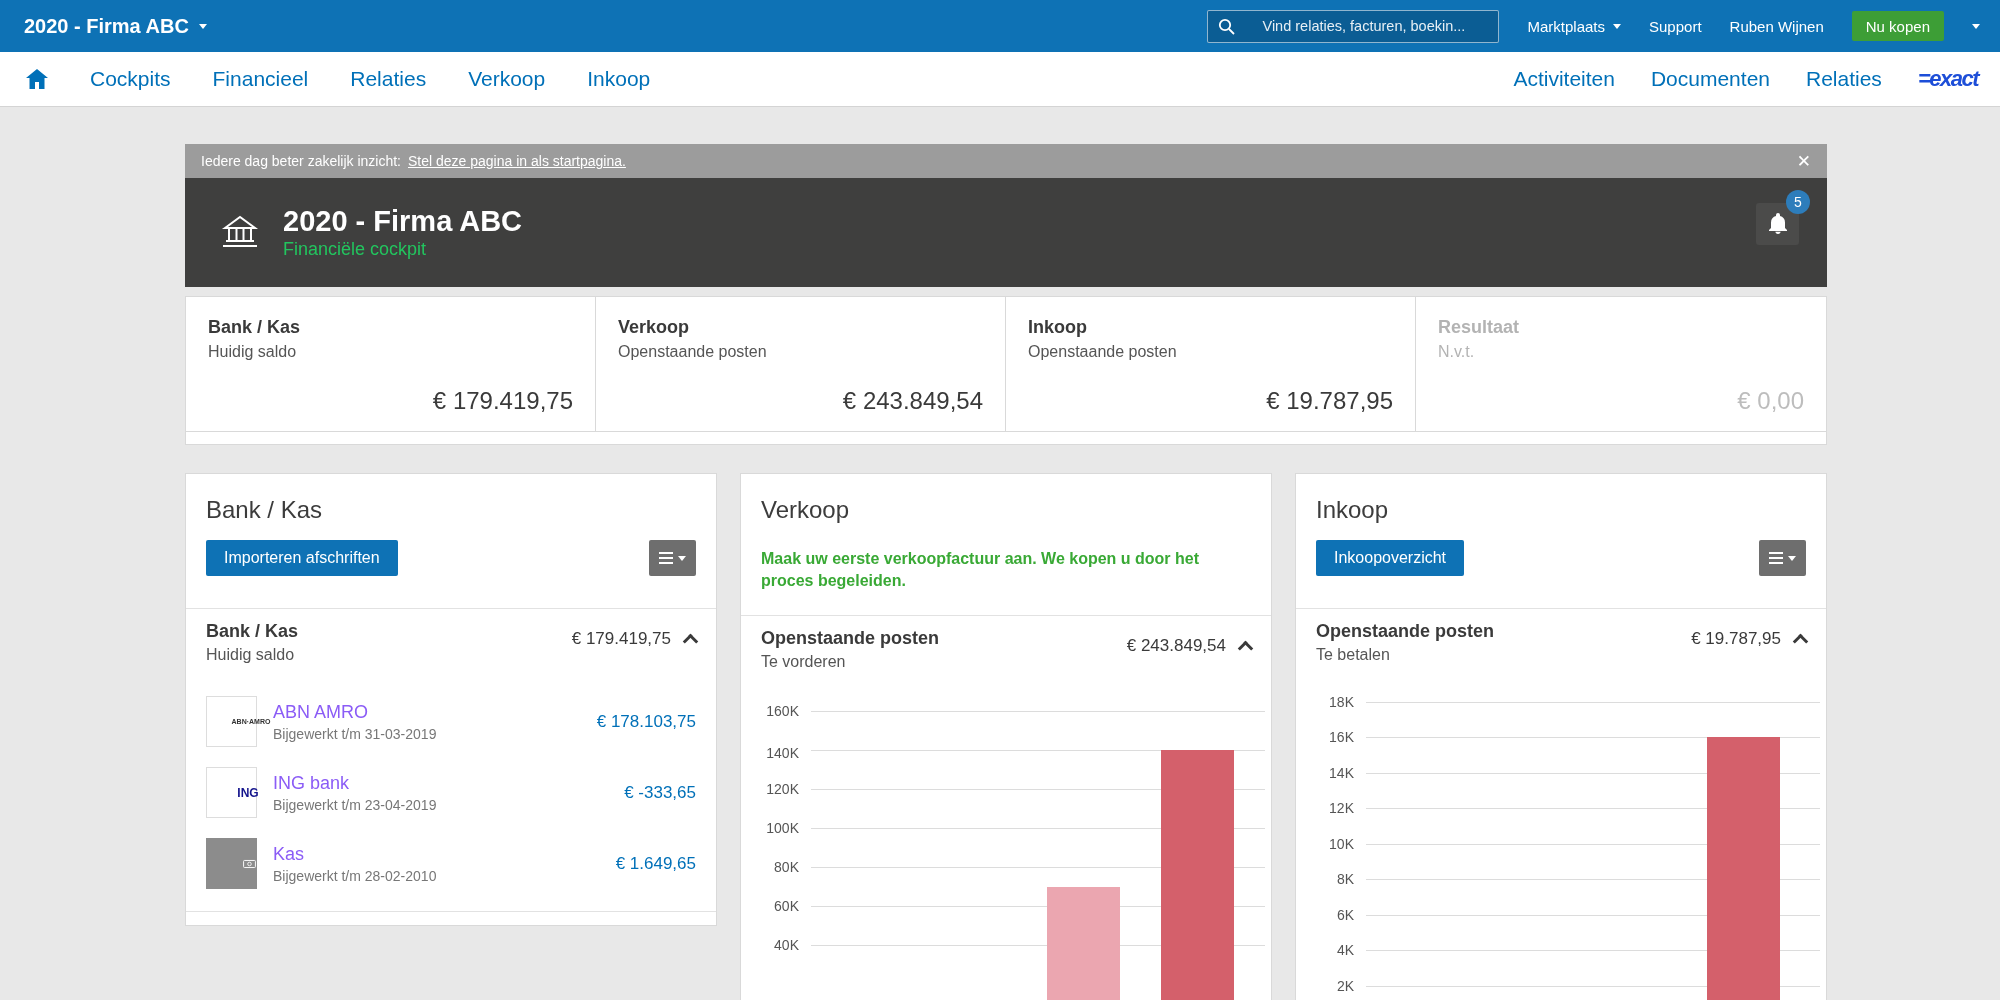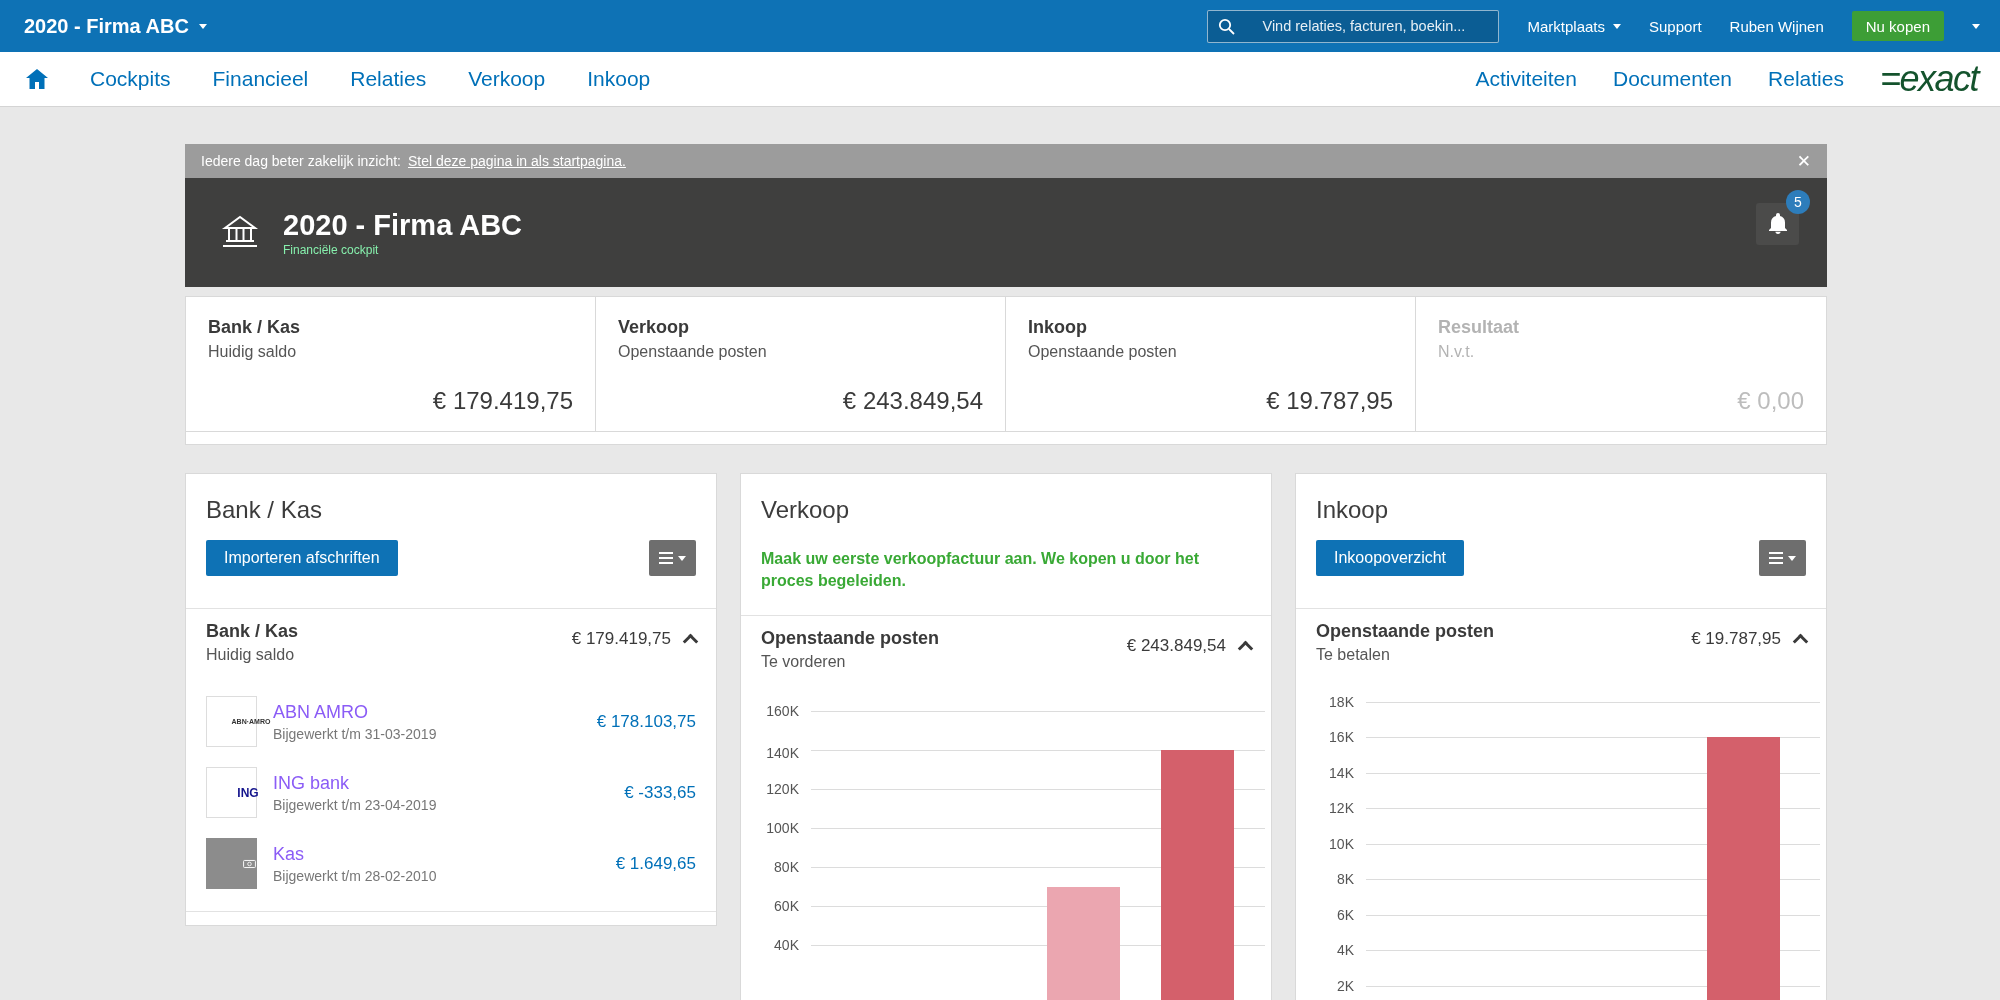--- a/index.html
+++ b/index.html
@@ -17,33 +17,33 @@
   .tb-link { display:flex; align-items:center; gap:8px; font-size:15px; cursor:pointer; white-space:nowrap; }
   .buy-btn { background:#3d9e36; color:#fff; border:none; height:30px; padding:0 14px; font-size:15px; border-radius:2px; font-family:inherit; cursor:pointer; }
   .caret { width:0; height:0; border-left:4.5px solid transparent; border-right:4.5px solid transparent; border-top:5px solid #fff; display:inline-block; }
 
   
   .navbar { height:55px; background:#fff; border-bottom:1px solid #d4d4d4; display:flex; align-items:center; padding:0 22px 0 26px; }
   .nav-left { display:flex; align-items:center; gap:42px; }
   .home { display:flex; align-items:center; cursor:pointer; }
   .nav-link { color:#0070b8; font-size:21px; text-decoration:none; cursor:pointer; white-space:nowrap; }
   .nav-right { margin-left:auto; display:flex; align-items:center; gap:36px; }
-  .logo { color:#14532d; font-size:36px; font-weight:normal; font-style:italic; letter-spacing:-1.5px; cursor:pointer; }
+  .logo { color:#1d4ed8; font-size:22px; font-weight:bold; font-style:italic; letter-spacing:-1.5px; cursor:pointer; }
 
   
   .content { width:1642px; margin:37px 0 0 185px; }
 
   .banner { height:34px; background:#9c9c9c; color:#fff; display:flex; align-items:center; font-size:14px; padding:0 16px; }
   .banner-link { color:#fff; text-decoration:underline; margin-left:7px; cursor:pointer; }
   .banner-close { margin-left:auto; font-size:17px; cursor:pointer; line-height:1; }
 
   .cockpit-header { height:109px; background:#3f3f3e; display:flex; align-items:center; padding:0 26px; color:#fff; position:relative; }
   .ch-icon { margin:0 20px 0 6px; flex:none; }
   .ch-title { font-size:29px; font-weight:bold; }
-  .ch-sub { font-size:12px; margin-top:1px; color:#86efac; }
+  .ch-sub { font-size:18px; margin-top:1px; color:#22c55e; }
   .bell-wrap { position:absolute; right:28px; top:25px; }
   .bell-btn { width:43px; height:42px; background:#4b4b4a; border:none; border-radius:3px; display:flex; align-items:center; justify-content:center; cursor:pointer; }
   .badge { position:absolute; top:-13px; right:-11px; background:#2d7dbb; color:#fff; width:24px; height:24px; border-radius:50%; font-size:14px; display:flex; align-items:center; justify-content:center; }
 
   
   .kpi-card { background:#fff; border:1px solid #d9d9d9; margin-top:9px; padding-bottom:12px; }
   .kpi-grid { display:grid; grid-template-columns:1fr 1fr 1fr 1fr; border-bottom:1px solid #d9d9d9; }
   .kpi { position:relative; height:134px; border-right:1px solid #d9d9d9; padding:20px 22px; cursor:pointer; }
   .kpi:last-child { border-right:none; }
   .kpi-title { font-size:18px; font-weight:bold; color:#3a3a3a; }

